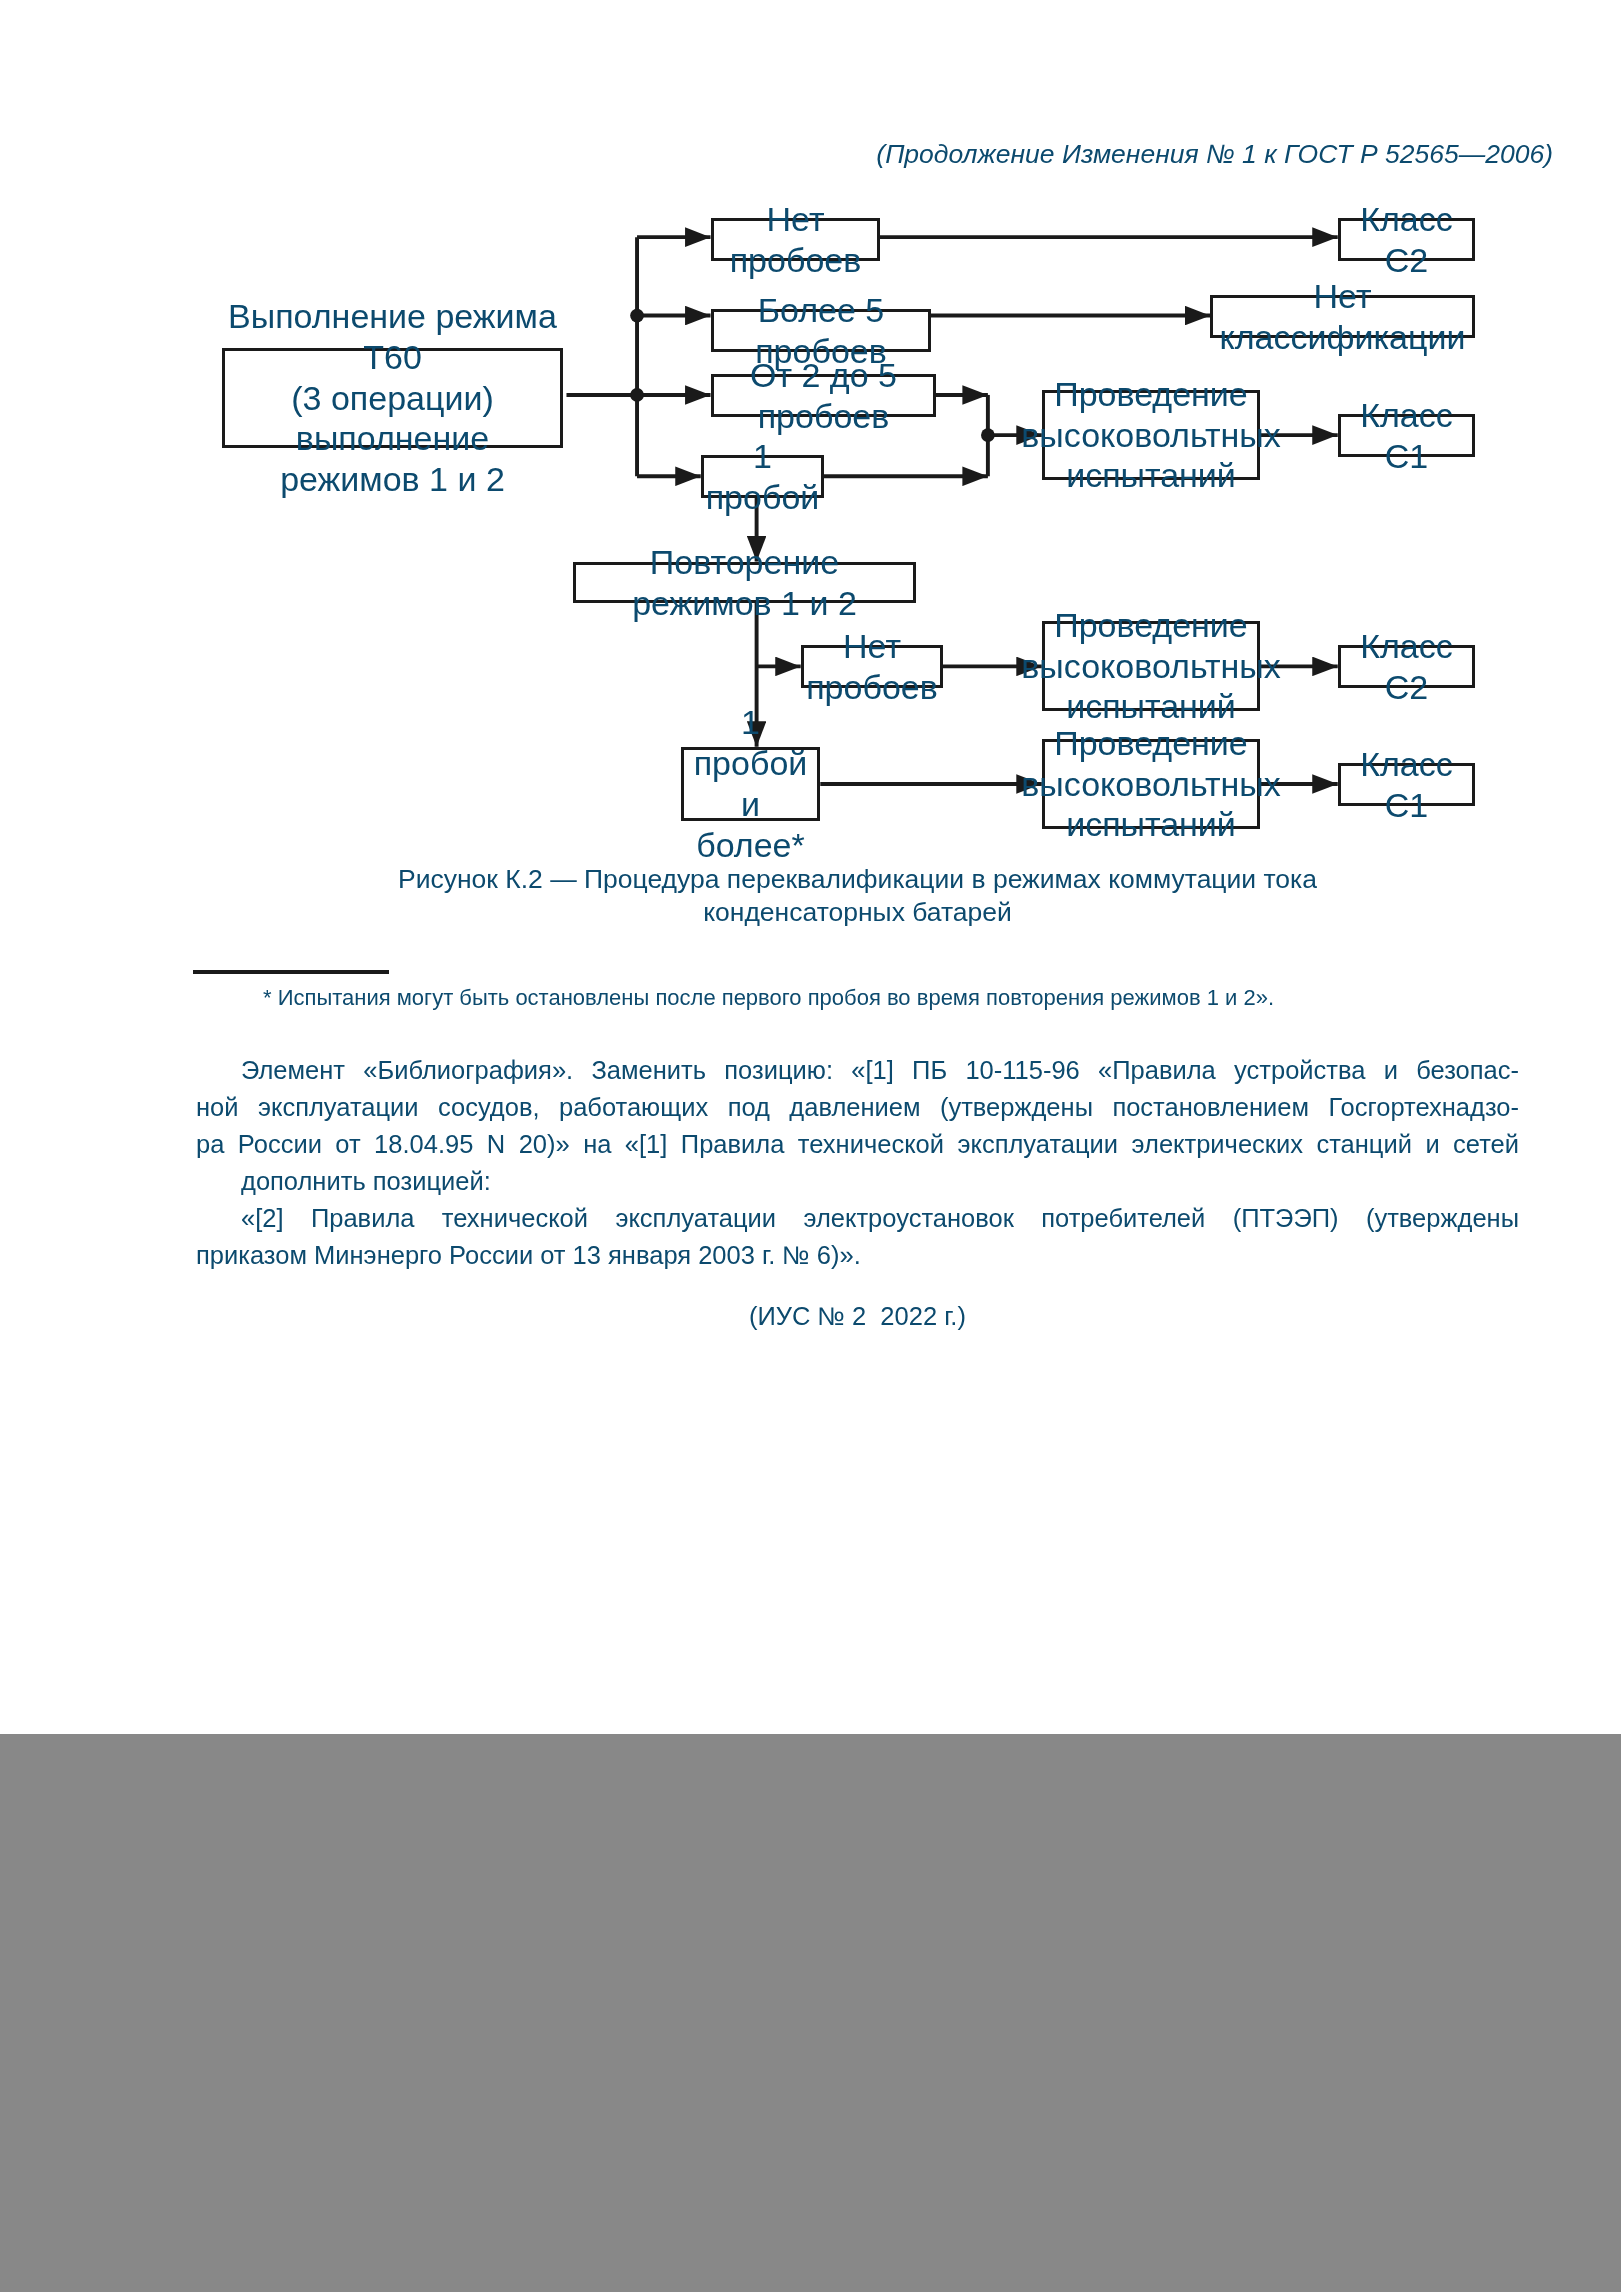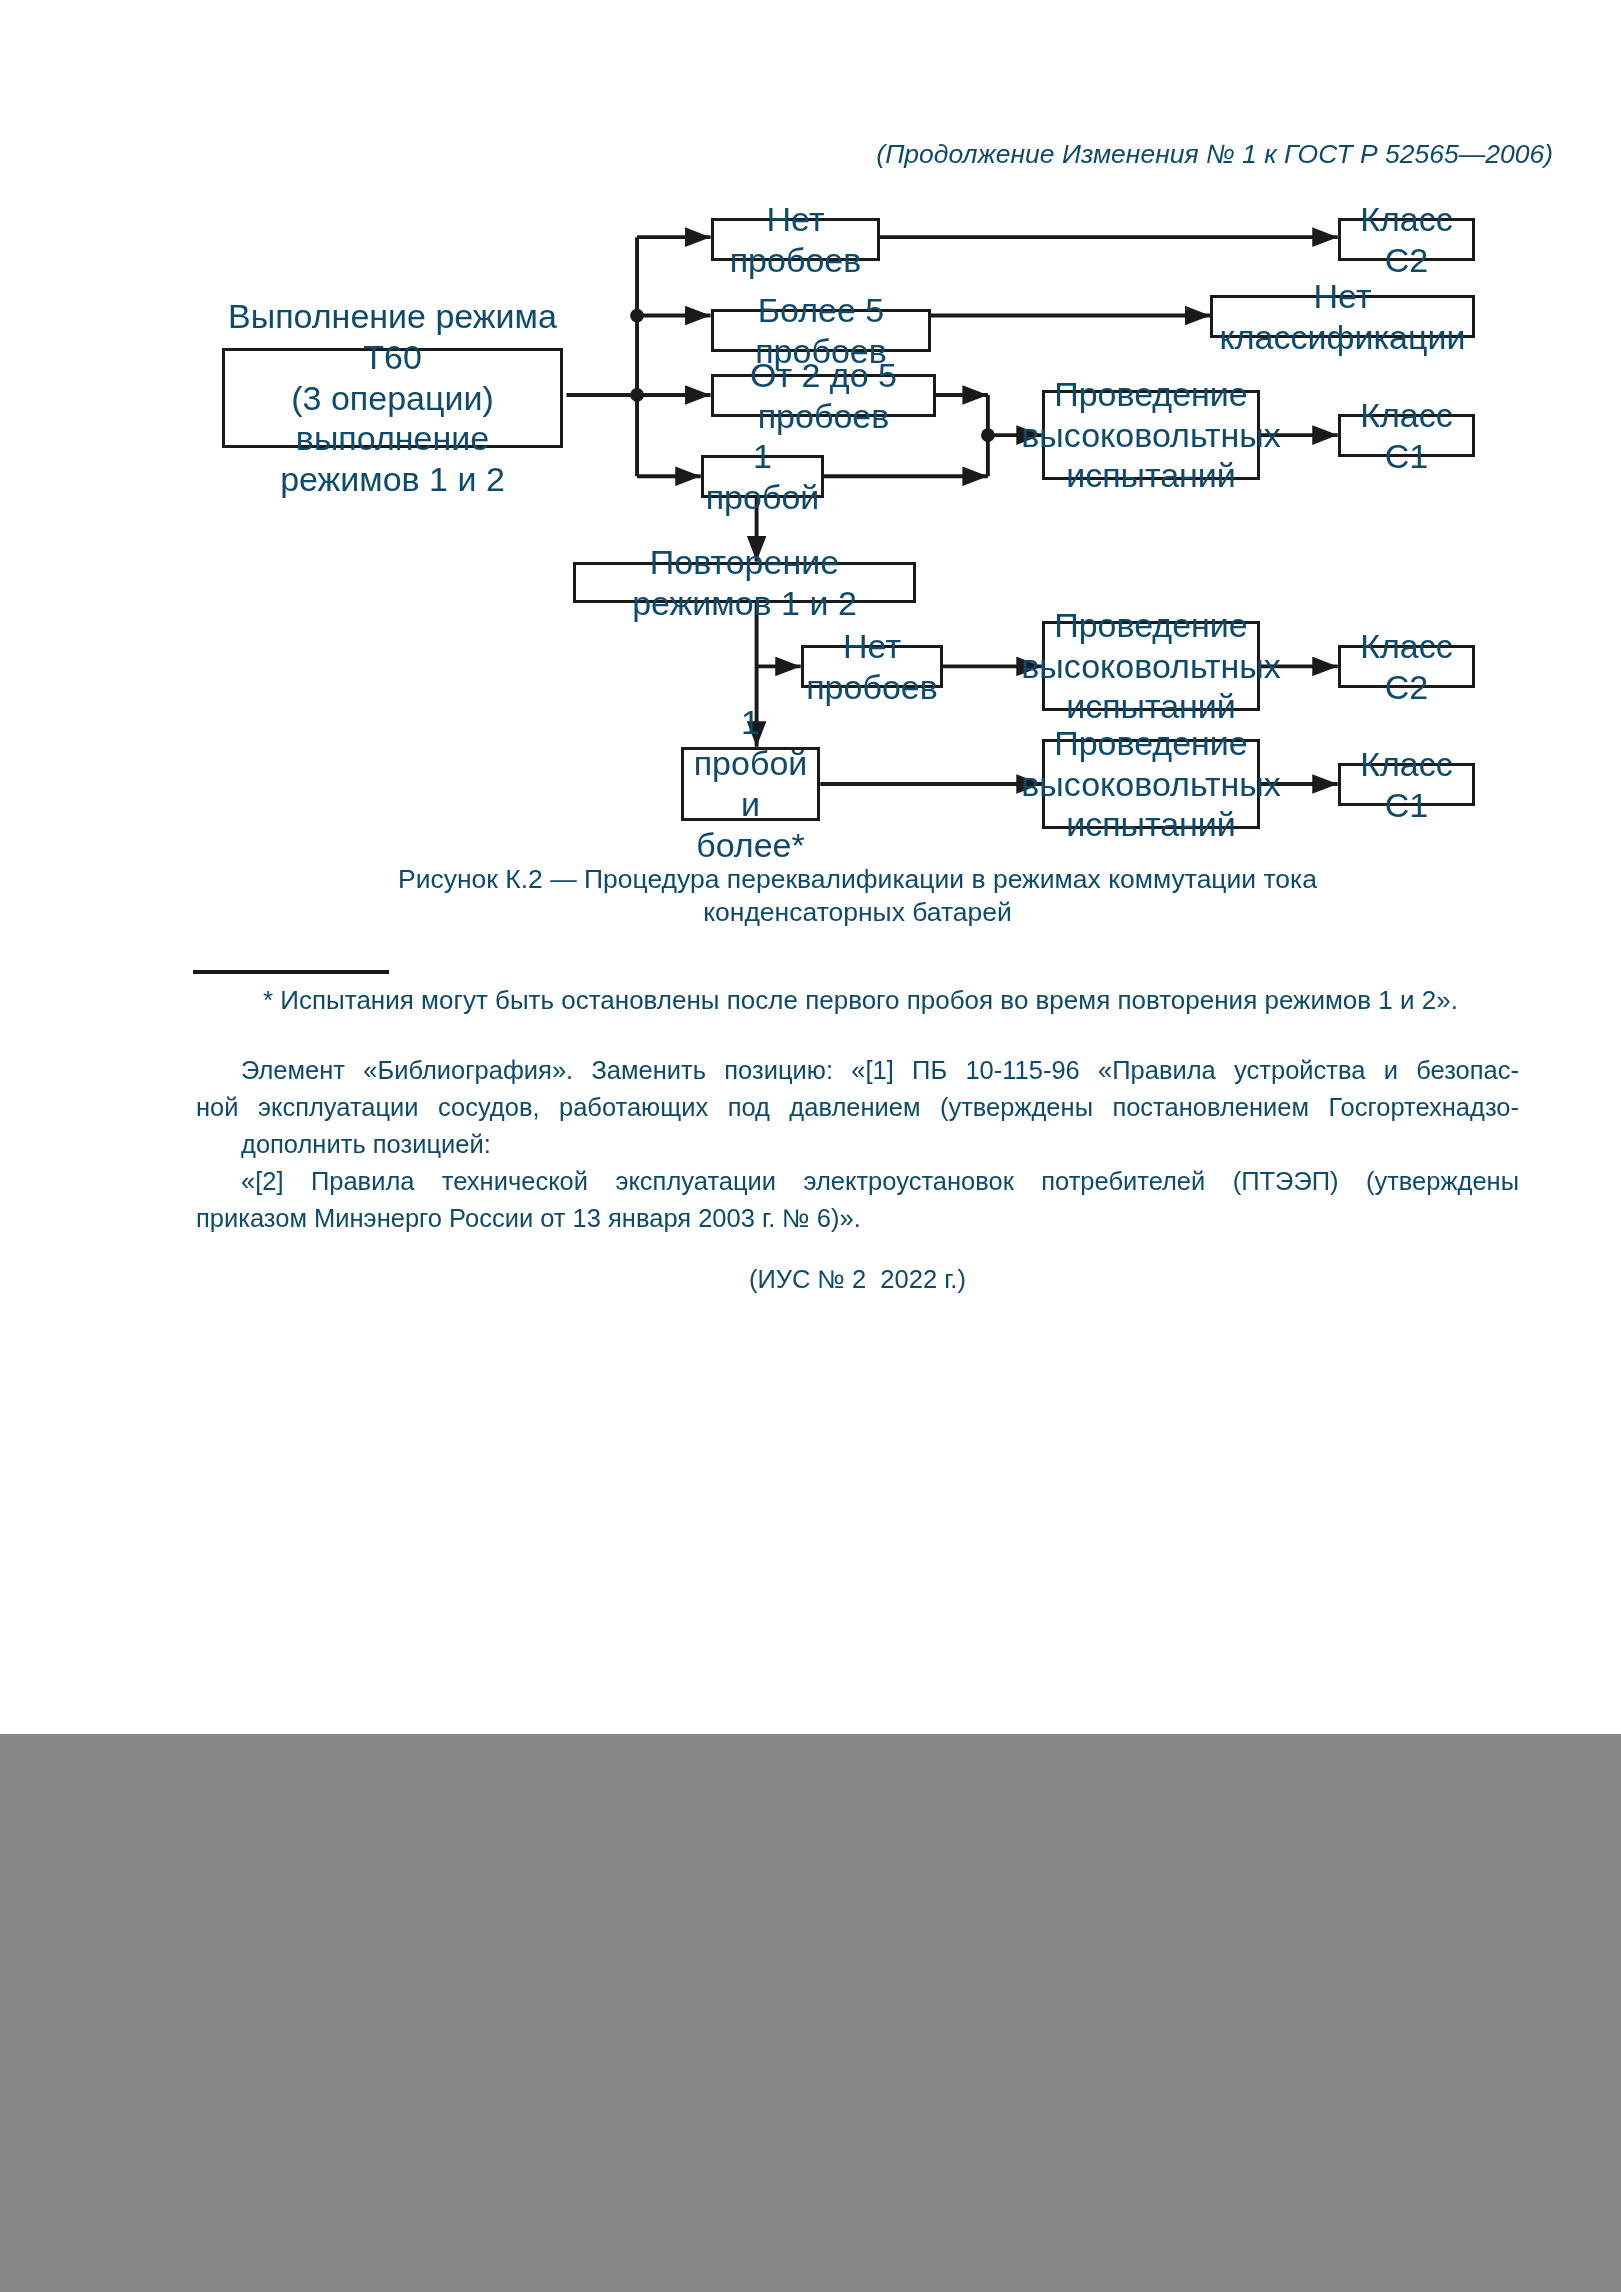--- a/index.html
+++ b/index.html
@@ -26,21 +26,21 @@
     text-align:center;font-size:34px;line-height:1.2;
     white-space:pre-line;
   }
   .fc-caption{
     position:absolute;left:196px;top:863px;width:1323px;
     text-align:center;font-size:26.5px;line-height:33px;
     white-space:pre-line;
   }
   
   .footnote-rule{position:absolute;left:193px;top:970px;width:196px;height:3.9px;background:#1a1a1a;}
-  .footnote-text{position:absolute;left:263px;top:985px;font-size:26px;}
+  .footnote-text{position:absolute;left:263px;top:985px;font-size:22px;}
   
   .body-text{position:absolute;left:196px;top:1052px;width:1323px;font-size:25.5px;}
   .bline{line-height:37px;}
   .jline{text-align:justify;text-align-last:justify;}
   .indent{padding-left:45px;}
   .ius-line{margin-top:23.5px;text-align:center;white-space:pre;line-height:37px;}
   .page-number{position:absolute;left:193px;top:2058px;font-size:26.5px;}
 </style>
 </head>
 <body>
@@ -121,20 +121,21 @@
 
   <div class="fc-caption">Рисунок К.2 — Процедура переквалификации в режимах коммутации тока
 конденсаторных батарей</div>
 
   <div class="footnote-rule"></div>
   <div class="footnote-text">* Испытания могут быть остановлены после первого пробоя во время повторения режимов 1 и 2».</div>
 
   <div class="body-text">
     <div class="bline jline indent">Элемент «Библиография». Заменить позицию: «[1] ПБ 10-115-96 «Правила устройства и безопас-</div>
     <div class="bline jline">ной эксплуатации сосудов, работающих под давлением (утверждены постановлением Госгортехнадзо-</div>
+    <div class="bline jline">ра России от 18.04.95 N 20)» на «[1] Правила технической эксплуатации электрических станций и сетей</div>
     <div class="bline indent">дополнить позицией:</div>
     <div class="bline jline indent">«[2] Правила технической эксплуатации электроустановок потребителей (ПТЭЭП) (утверждены</div>
     <div class="bline">приказом Минэнерго России от 13 января 2003 г. № 6)».</div>
     <div class="ius-line">(ИУС № 2  2022 г.)</div>
   </div>
 
   <div class="page-number">6</div>
 
 </div>
 

